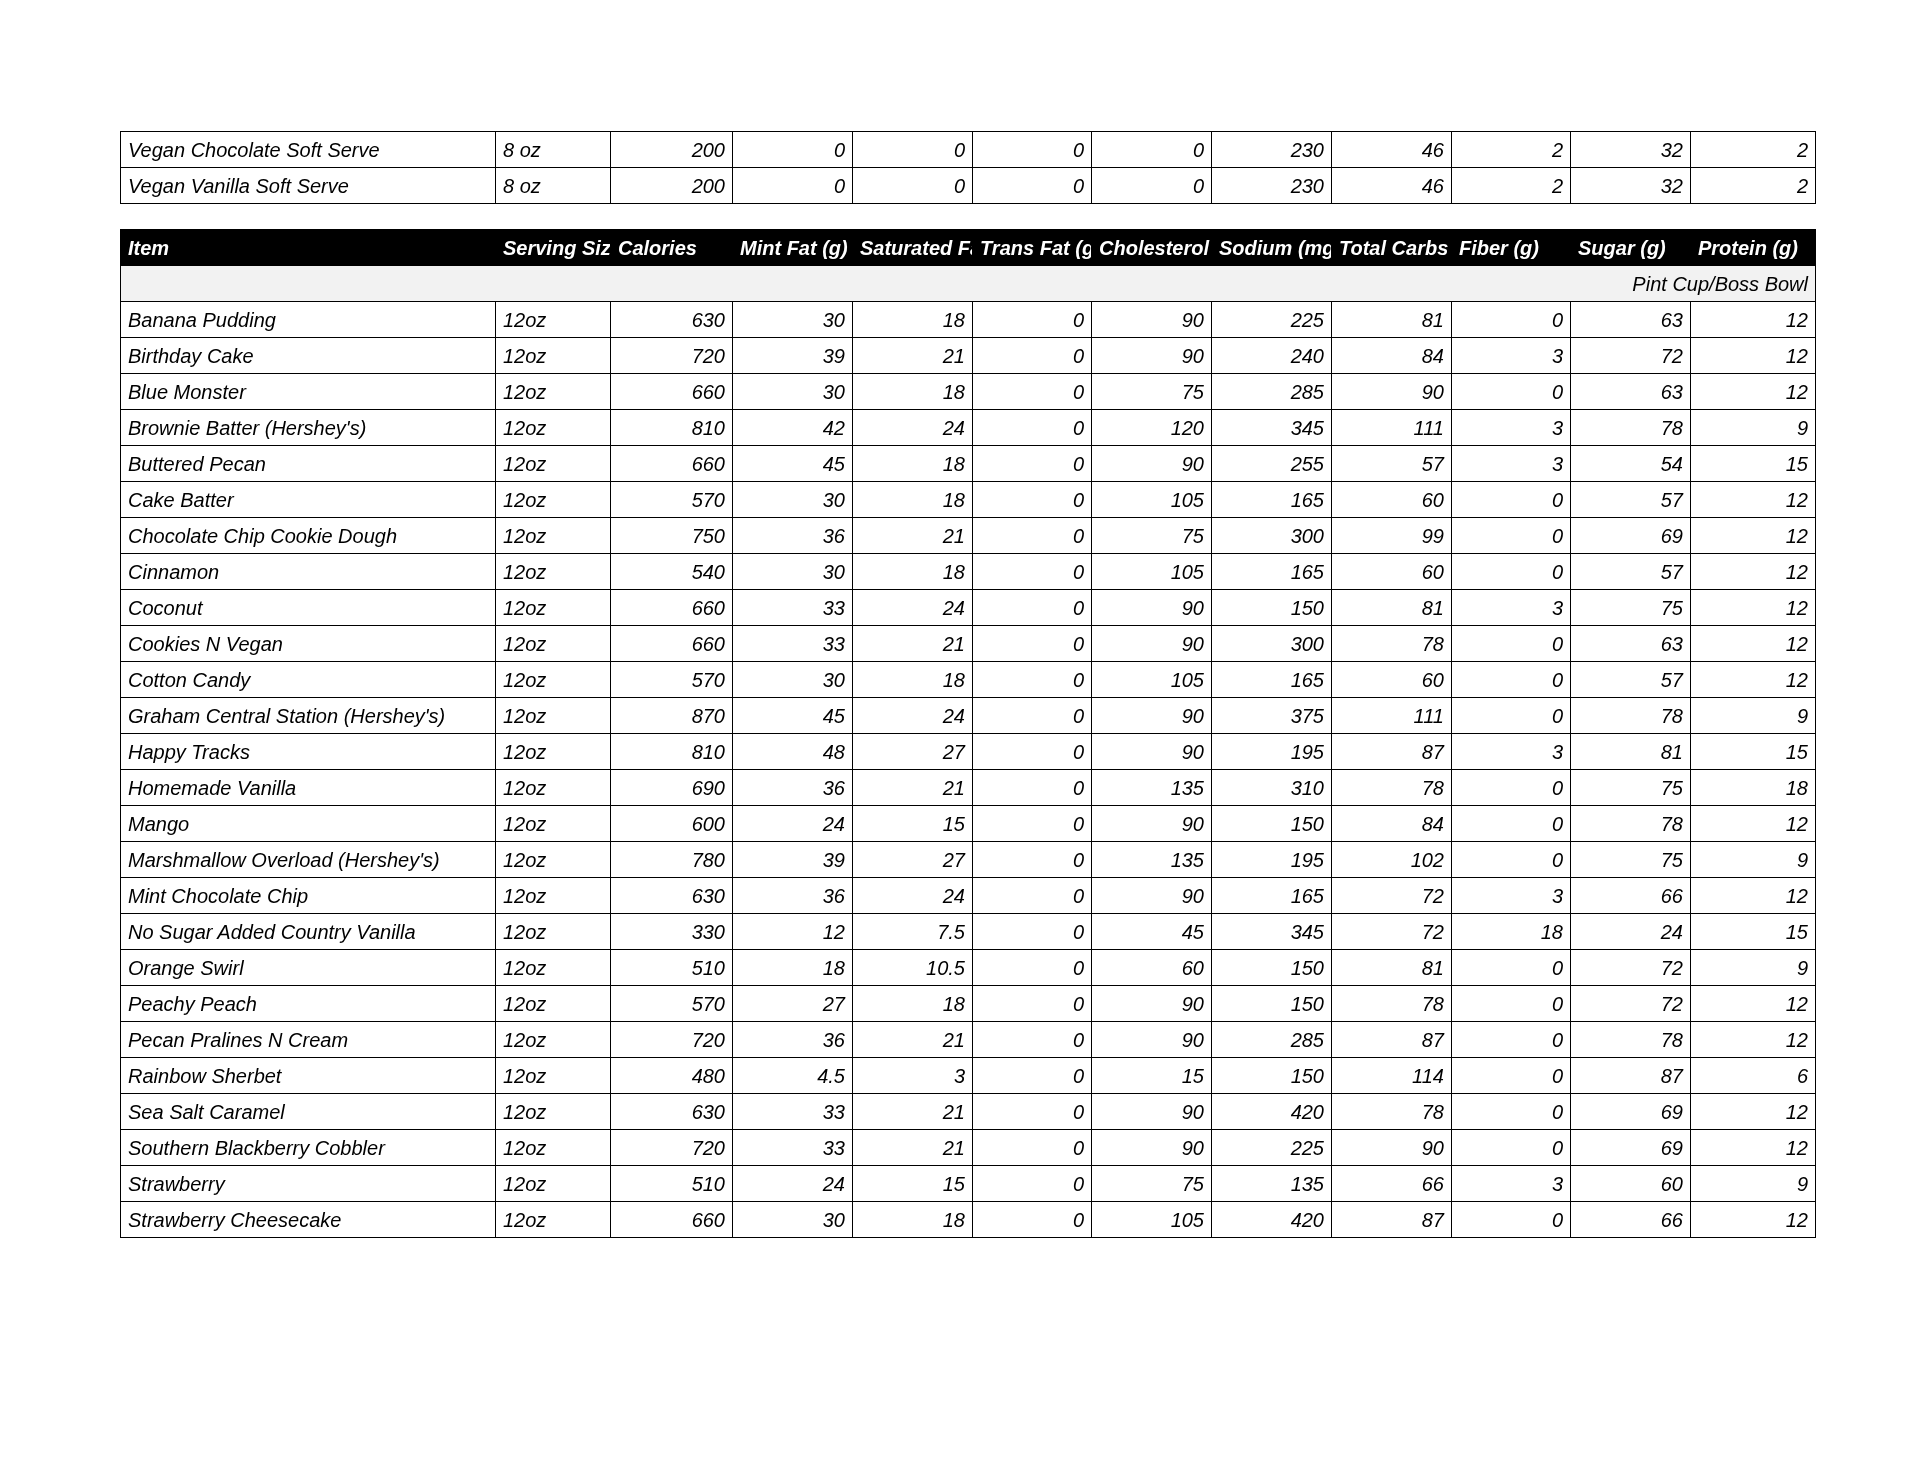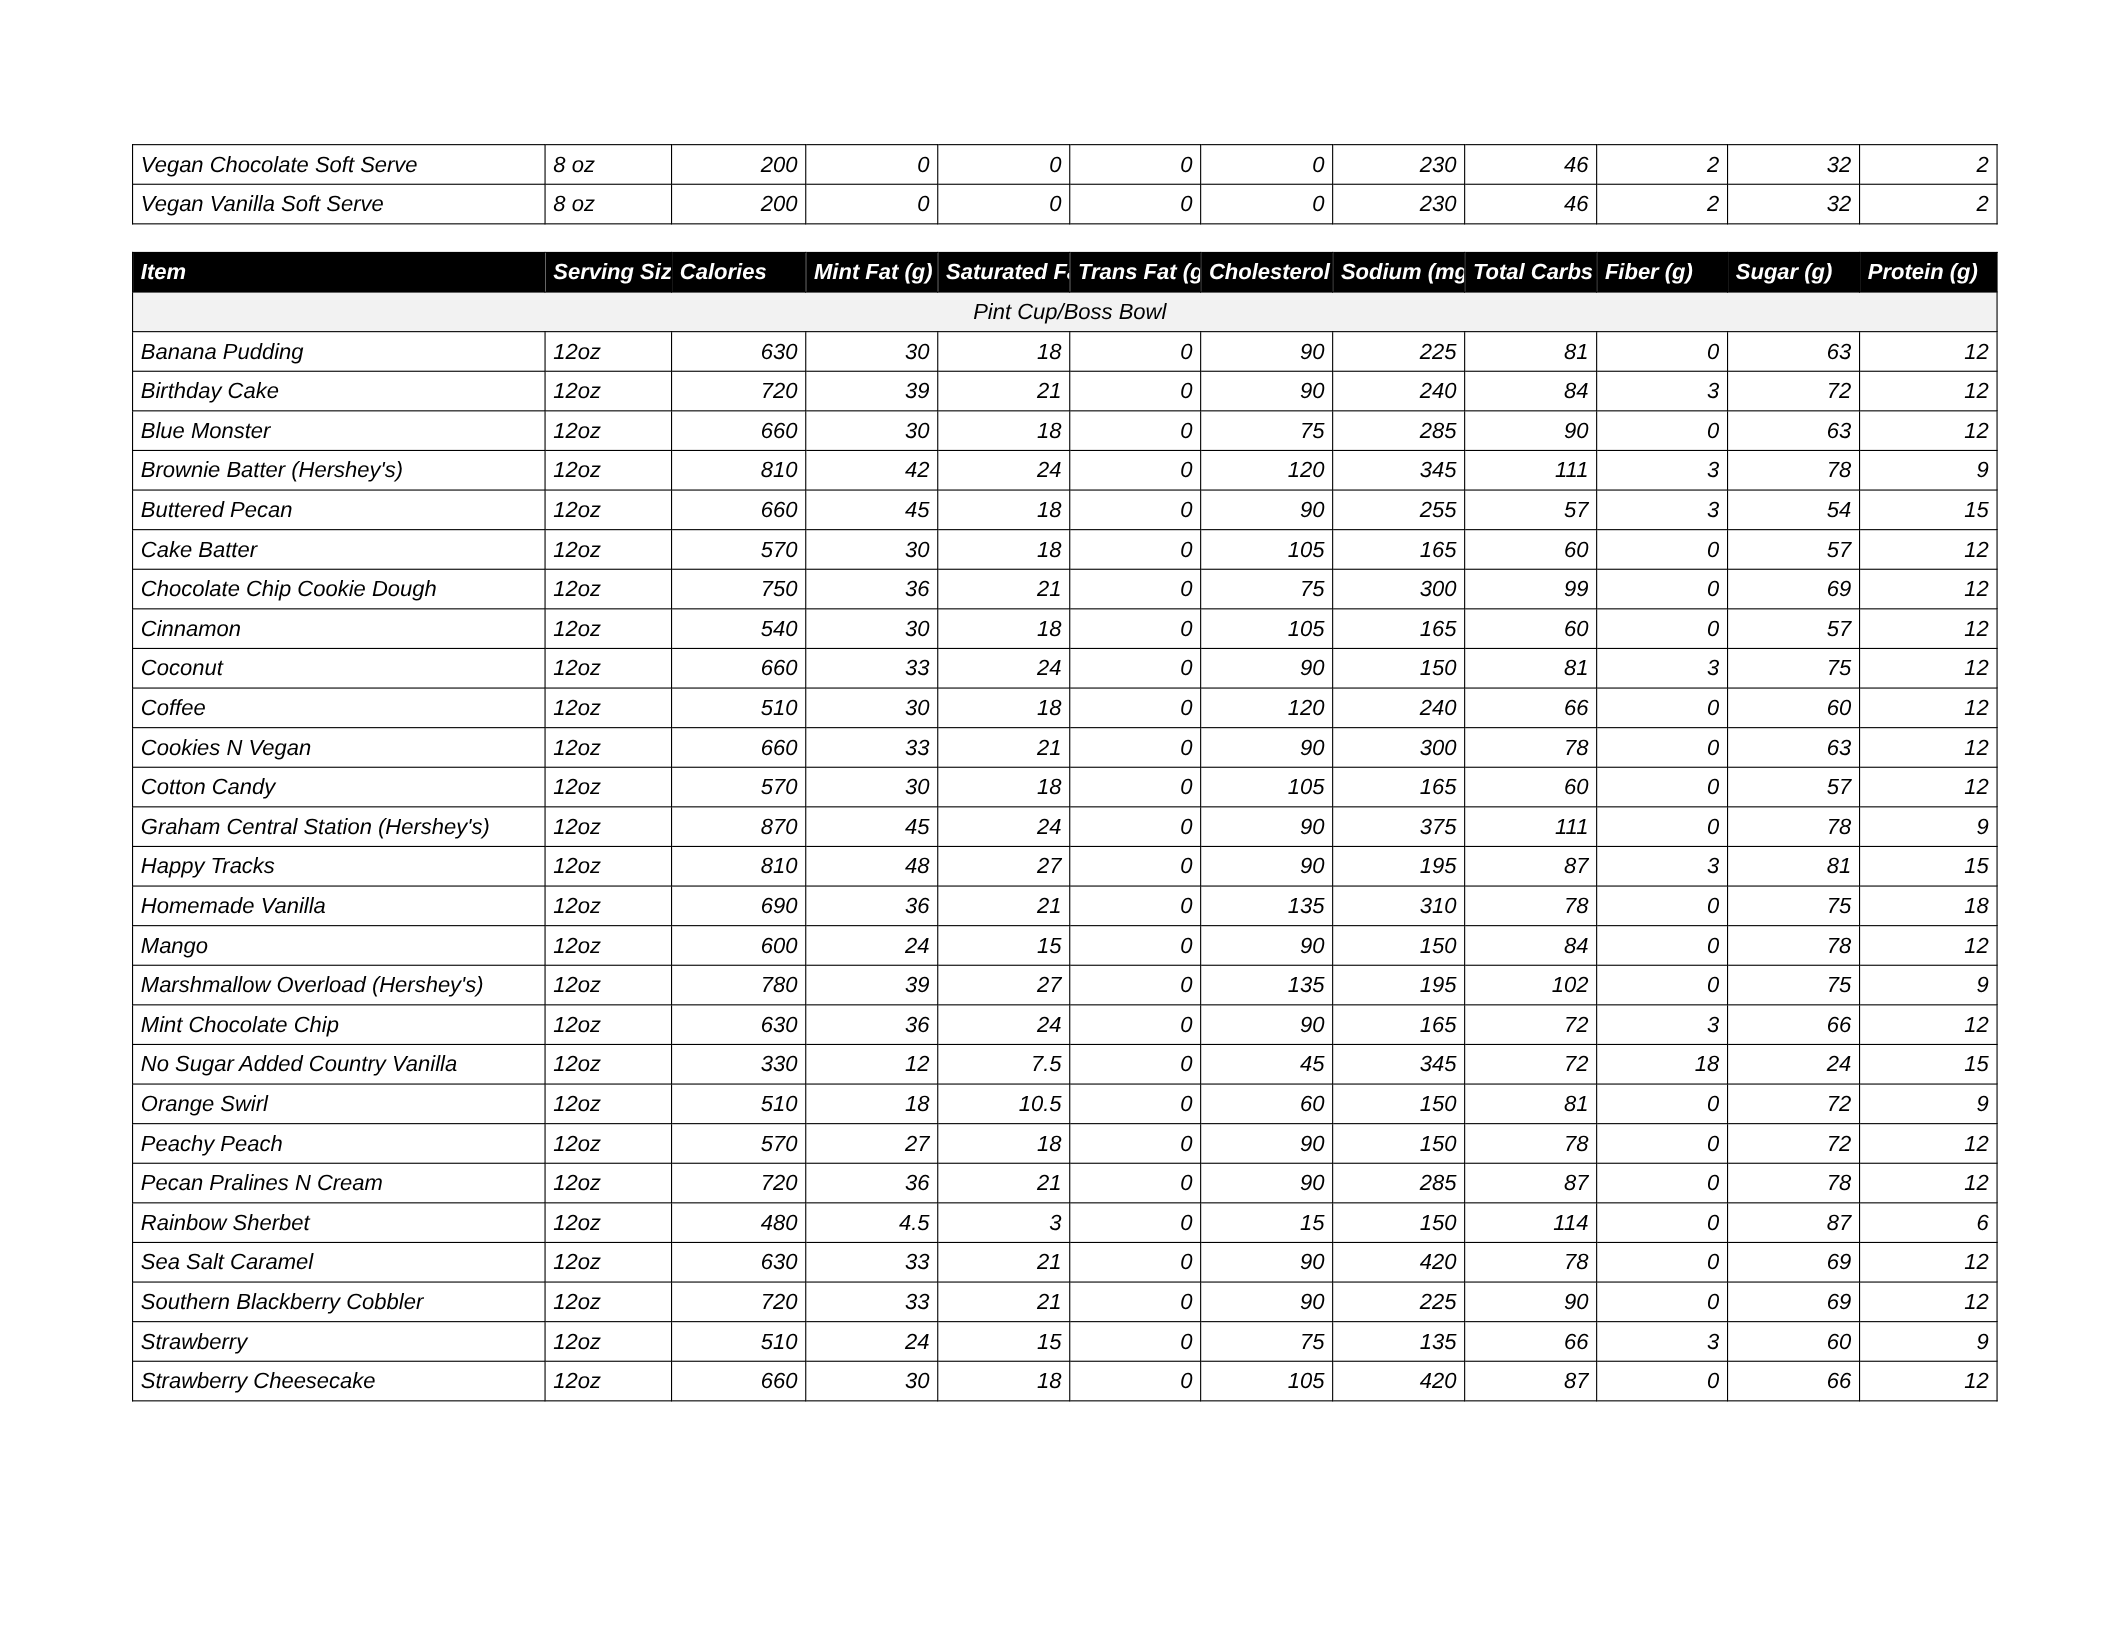--- a/index.html
+++ b/index.html
@@ -37,21 +37,21 @@
   .grid th {
     background: #000000;
     color: #ffffff;
     font-weight: 700;
     text-align: left;
   }
   td.text { text-align: left; }
   td.num  { text-align: right; }
   tr.section-row td {
     background: #f2f2f2;
-    text-align: center;
+    text-align: right;
     padding-left: 16px;
   }
   .spacer { height: 25px; }
 </style>
 </head>
 <body>
 
 <div class="sheet">
 
   <table class="grid">
@@ -258,34 +258,20 @@
           <td class="num">24</td>
           <td class="num">0</td>
           <td class="num">90</td>
           <td class="num">150</td>
           <td class="num">81</td>
           <td class="num">3</td>
           <td class="num">75</td>
           <td class="num">12</td>
         </tr>
         <tr>
-          <td class="text">Coffee</td>
-          <td class="text">12oz</td>
-          <td class="num">510</td>
-          <td class="num">30</td>
-          <td class="num">18</td>
-          <td class="num">0</td>
-          <td class="num">120</td>
-          <td class="num">240</td>
-          <td class="num">66</td>
-          <td class="num">0</td>
-          <td class="num">60</td>
-          <td class="num">12</td>
-        </tr>
-        <tr>
           <td class="text">Cookies N Vegan</td>
           <td class="text">12oz</td>
           <td class="num">660</td>
           <td class="num">33</td>
           <td class="num">21</td>
           <td class="num">0</td>
           <td class="num">90</td>
           <td class="num">300</td>
           <td class="num">78</td>
           <td class="num">0</td>

